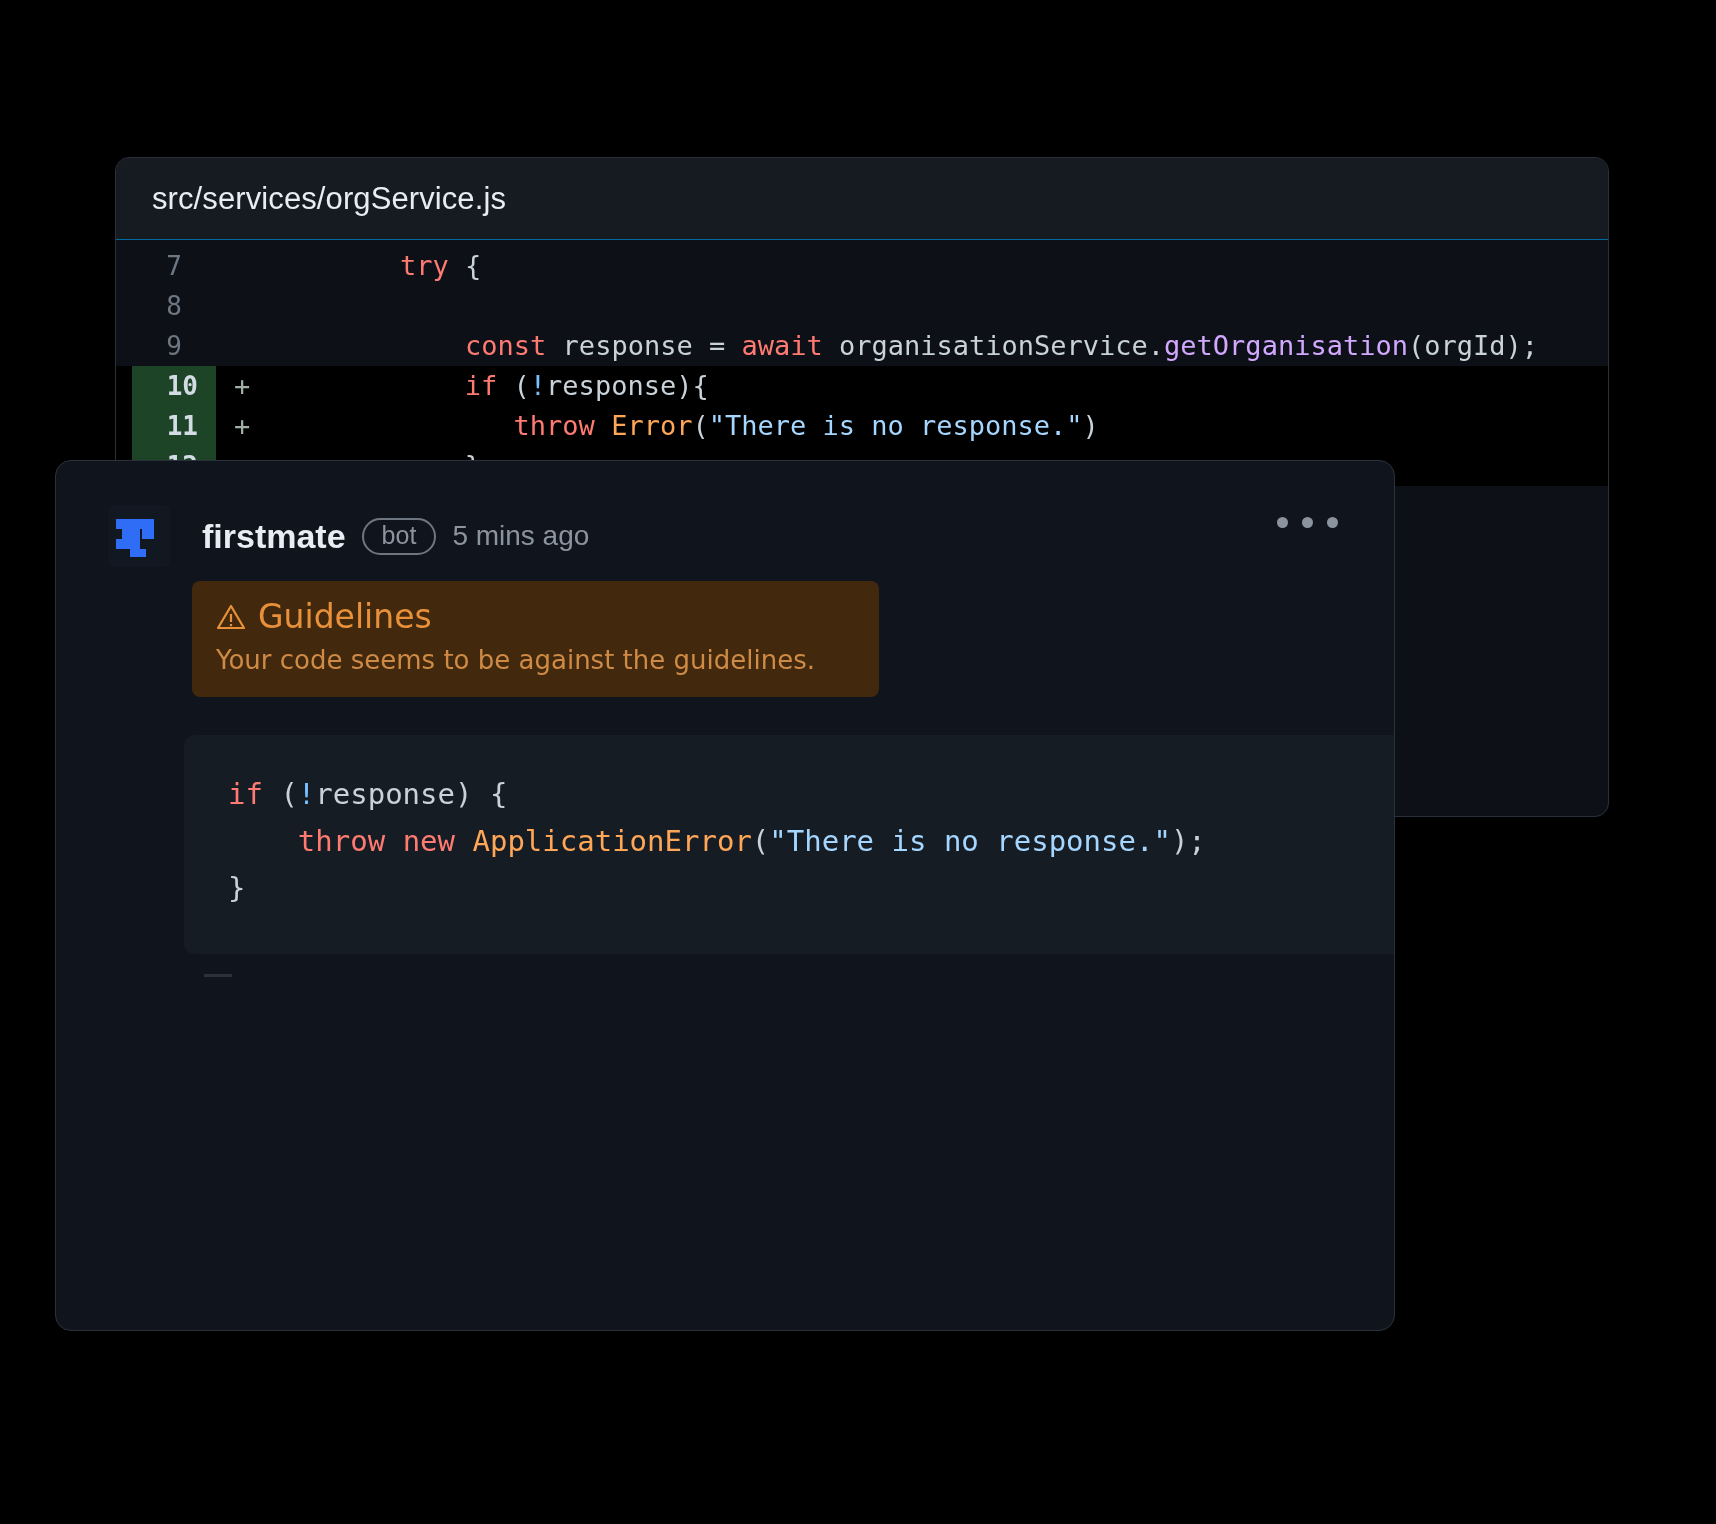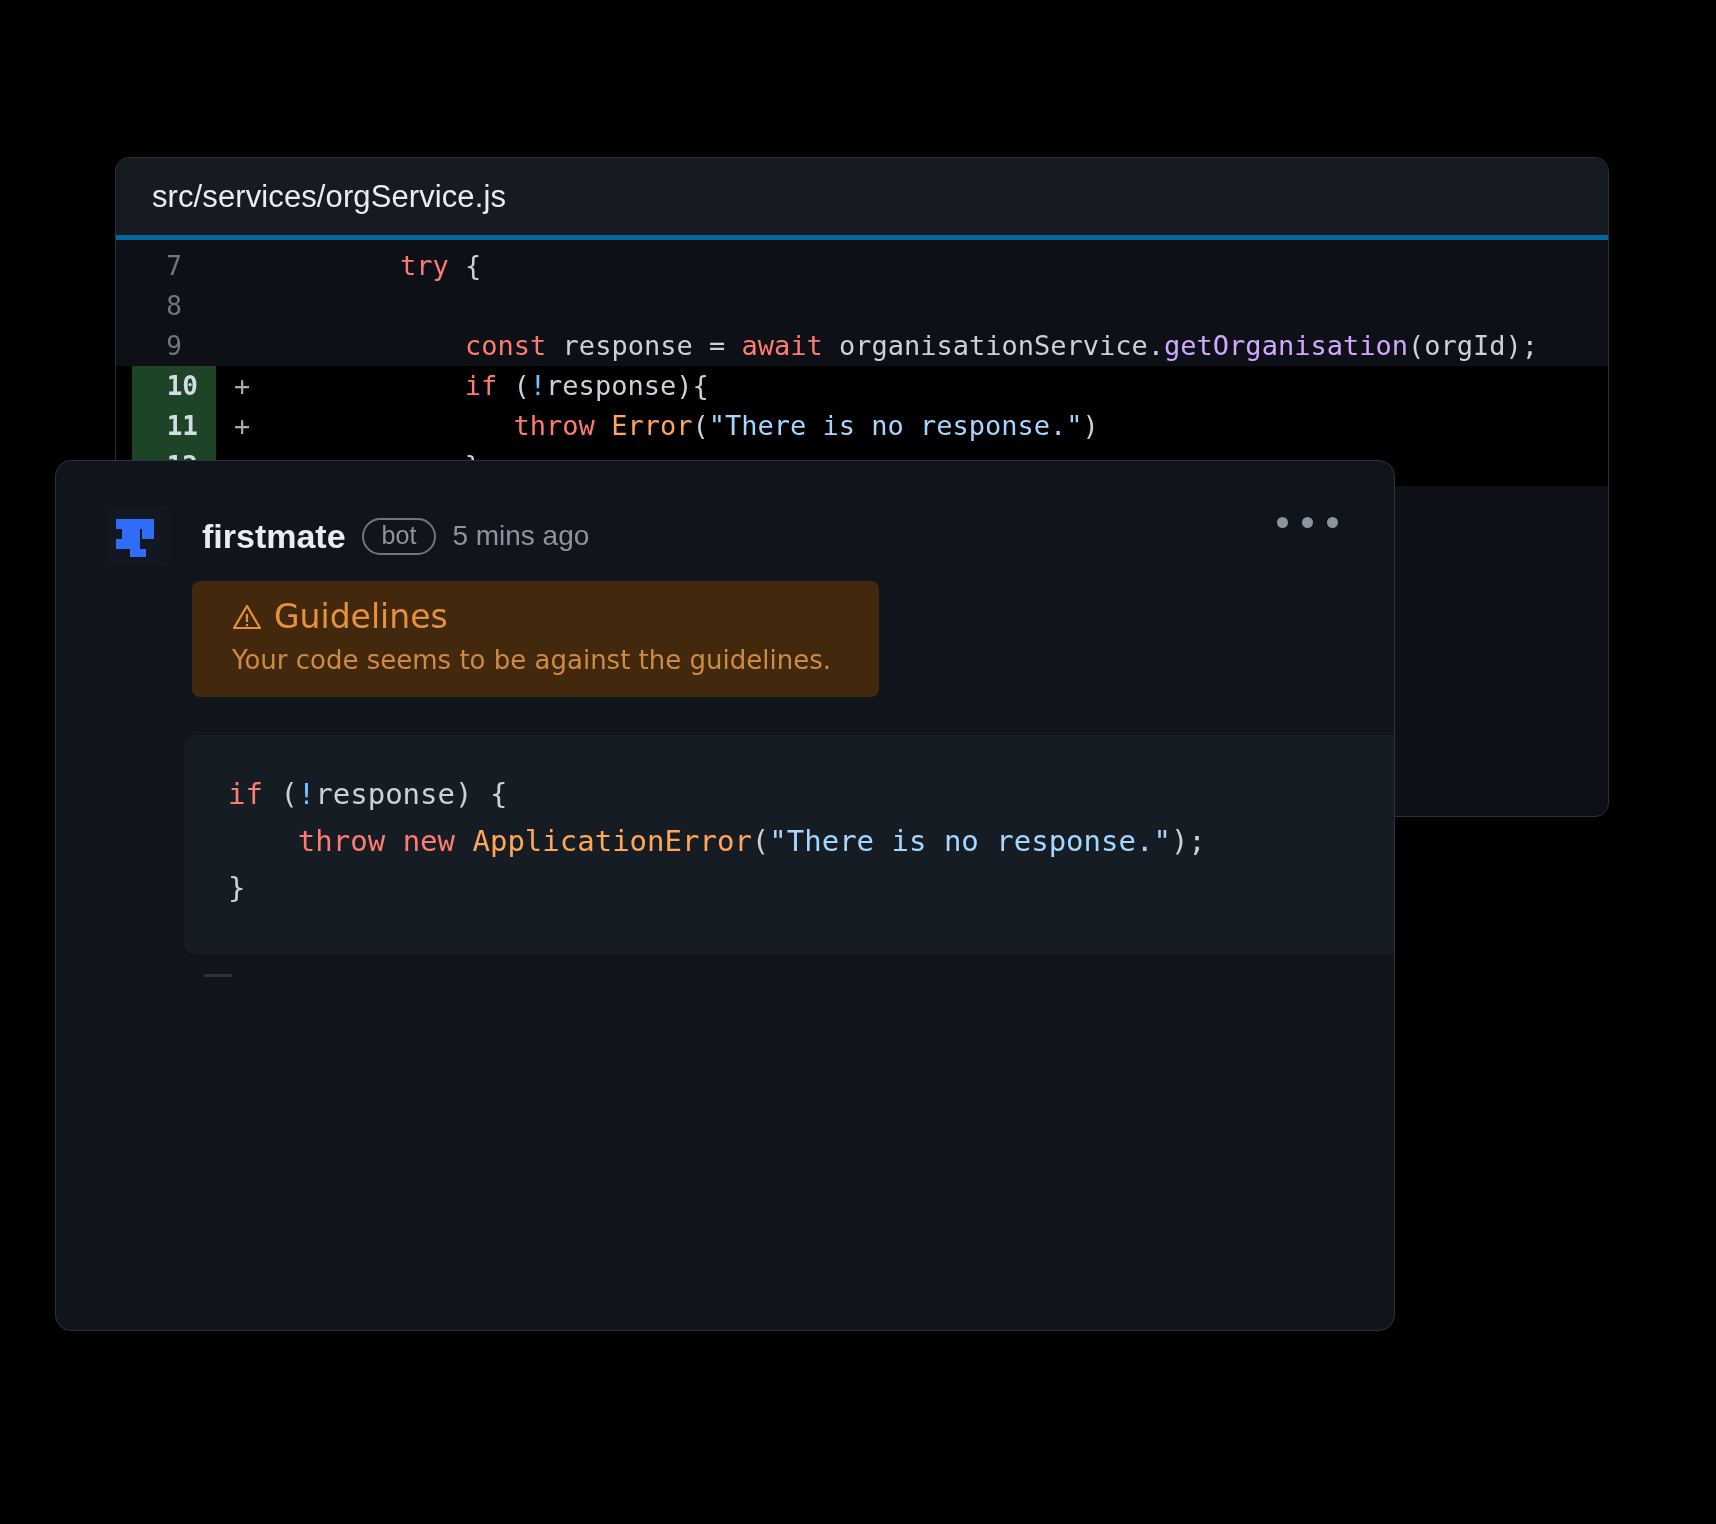--- a/index.html
+++ b/index.html
@@ -28,21 +28,21 @@
     height: 660px;
     background: #0d1117;
     border: 1px solid #2b313a;
     border-radius: 14px;
     overflow: hidden;
   }
 
   .file-header {
     height: 82px;
     background: #161b22;
-    border-bottom: 5px solid #0369a1;
+    border-bottom: 1px solid #0369a1;
     display: flex;
     align-items: center;
     padding-left: 36px;
   }
 
   .file-name {
     color: #e6edf3;
     font-size: 31px;
     font-family: "Liberation Sans", sans-serif;
     letter-spacing: 0.1px;
@@ -169,21 +169,21 @@
     background: #8b949e;
     display: block;
   }
 
   
   .callout {
     margin: 8px 0 0 136px;
     width: 687px;
     background: #42290d;
     border-radius: 8px;
-    padding: 18px 24px 22px 40px;
+    padding: 18px 24px 22px 24px;
   }
 
   .callout-title {
     color: #e8913a;
     font-size: 33px;
     font-family: "DejaVu Sans", sans-serif;
     display: flex;
     align-items: center;
     gap: 12px;
     line-height: 1.1;

